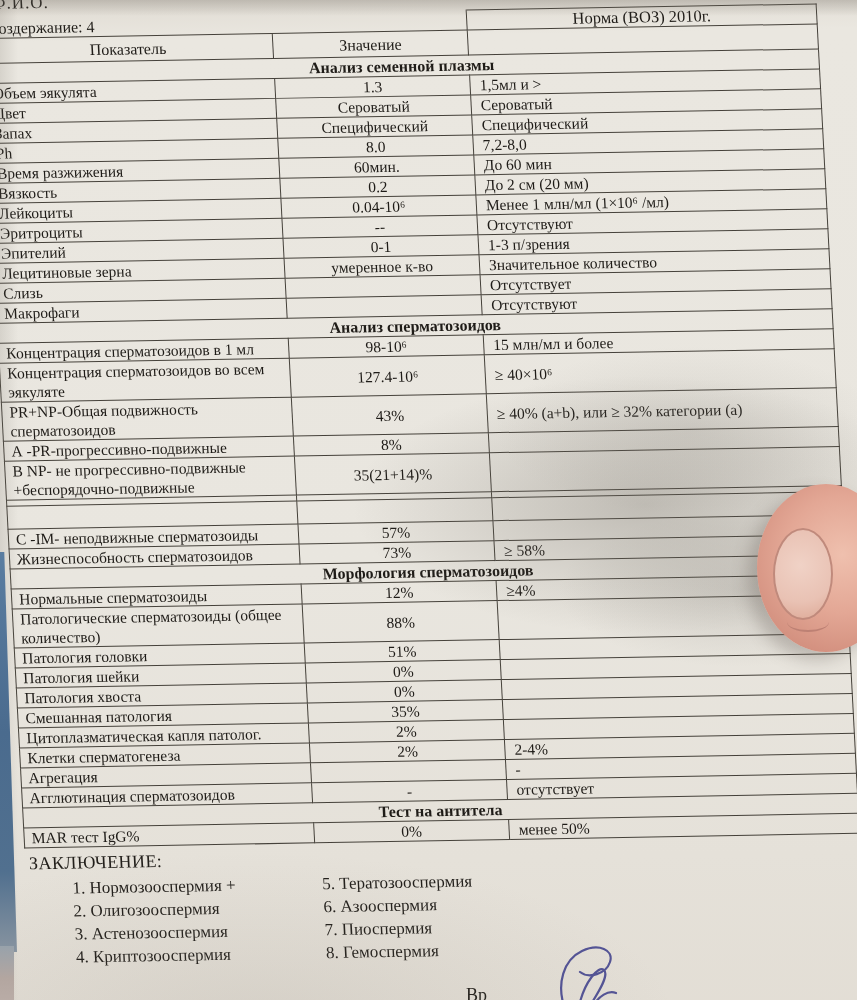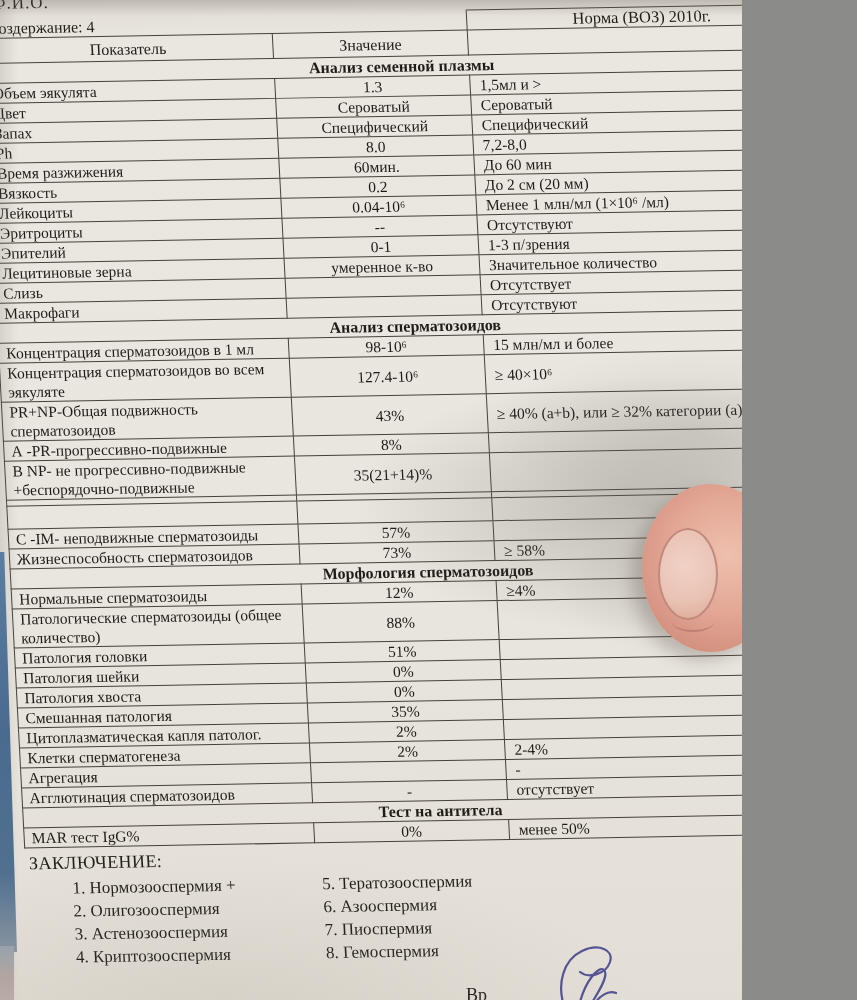--- a/index.html
+++ b/index.html
@@ -1,21 +1,21 @@
 <!DOCTYPE html>
 <html><head>
 <meta charset="utf-8">
 <style>
   html,body{margin:0;padding:0;}
   body{
     width:857px;height:1000px;overflow:hidden;background:#8b8b89;
     font-family:"Liberation Serif","DejaVu Serif",serif;
   }
   .photo{
-    position:relative;width:742px;height:1000px;overflow:hidden;
+    position:relative;width:857px;height:1000px;overflow:hidden;
     background:#f9a8d4;color:#221f1b;
   }
   
   .paper{
     position:absolute;left:-30px;top:-18px;width:950px;height:1070px;
     box-sizing:border-box;padding:16px 0 0 40px;
     transform:rotate(-1deg) skewX(2deg);transform-origin:50% 55%;
     background:linear-gradient(180deg,#ddd8cf 0%,#eae7e0 5%,#e9e6df 55%,#e5e1d9 82%,#e2ddd4 100%);
     z-index:1;
   }

